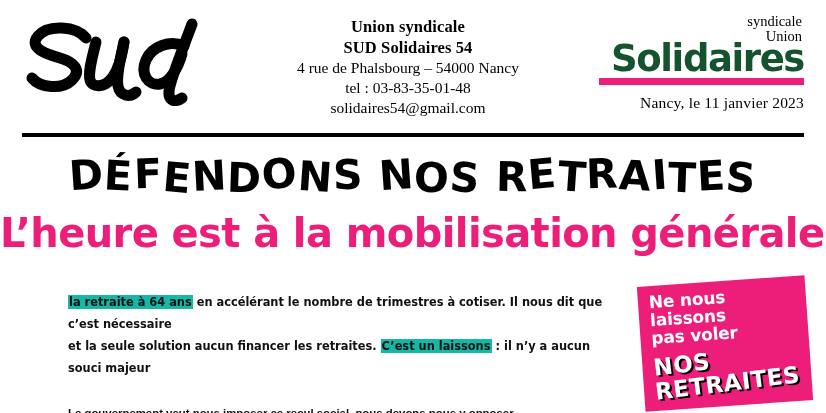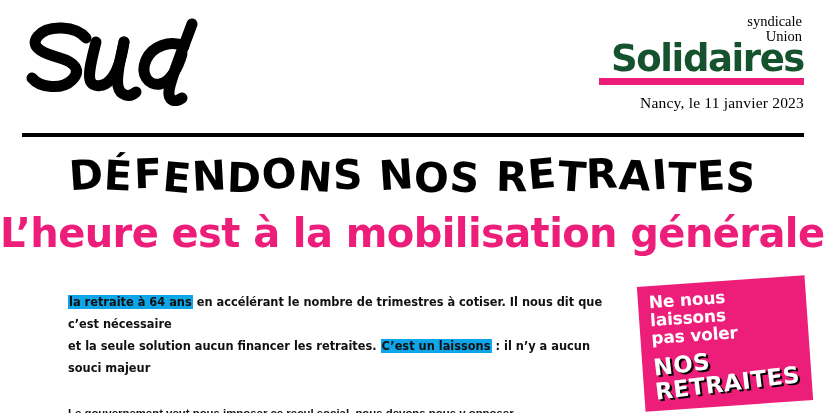--- a/index.html
+++ b/index.html
@@ -147,21 +147,21 @@
     top: 292px;
     width: 540px;
     font-family: "DejaVu Sans", sans-serif;
     font-size: 11.4px;
     font-weight: bold;
     line-height: 1.92;
     color: #111;
   }
   .body-text p { margin: 0; }
   .hl {
-    background: #0ea5e9;
+    background: #14b8a6;
     padding: 0 1px;
   }
 
   
   .sticker {
     position: absolute;
     left: 641px;
     top: 281px;
     width: 168px;
     height: 125px;
@@ -235,20 +235,27 @@
 
           <path d="M72 26 C68 42 64 56 66 64 C68 72 80 72 88 62 C94 54 98 40 100 26" stroke-width="11"></path>
           <path d="M100 26 C96 44 92 60 94 70 C96 80 106 82 112 76" stroke-width="11"></path>
 
           <path d="M168 8 C160 30 150 54 146 70 C142 84 150 88 158 82" stroke-width="11"></path>
           <path d="M160 30 C146 24 128 30 122 44 C116 58 124 70 136 68 C146 66 154 52 158 38" stroke-width="11"></path>
         </g>
       </svg>
     </div>
 
+    <div class="center-block">
+      <div class="l1">Union syndicale</div>
+      <div class="l2">SUD Solidaires 54</div>
+      <div class="l3">4 rue de Phalsbourg – 54000 Nancy</div>
+      <div class="l4">tel : 03-83-35-01-48</div>
+      <div class="l5">solidaires54@gmail.com</div>
+    </div>
 
     <div class="solid-block">
       <div class="solid-small">
         <i>syndicale</i>
         <i>Union</i>
       </div>
       <div class="solid-word">Solidaires</div>
       <div class="solid-underline"></div>
       <div class="date-line">Nancy, le 11 janvier 2023</div>
     </div>

